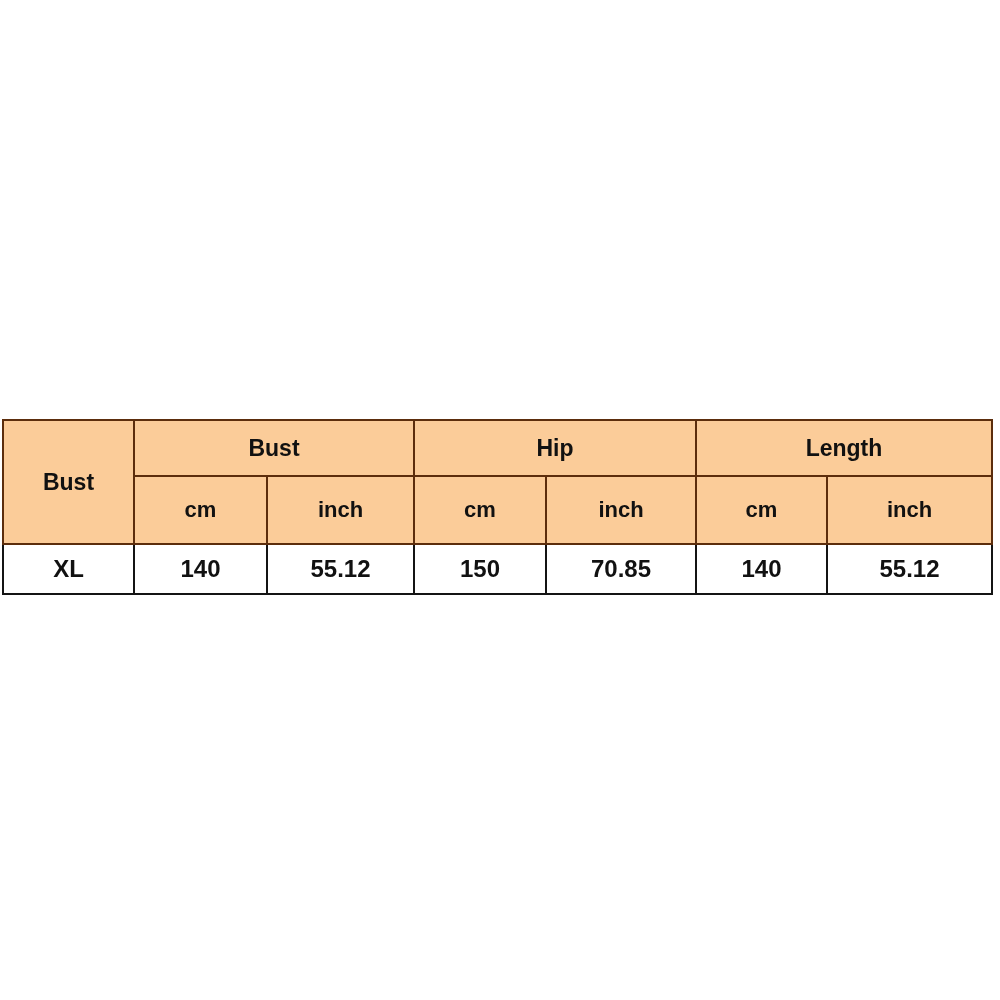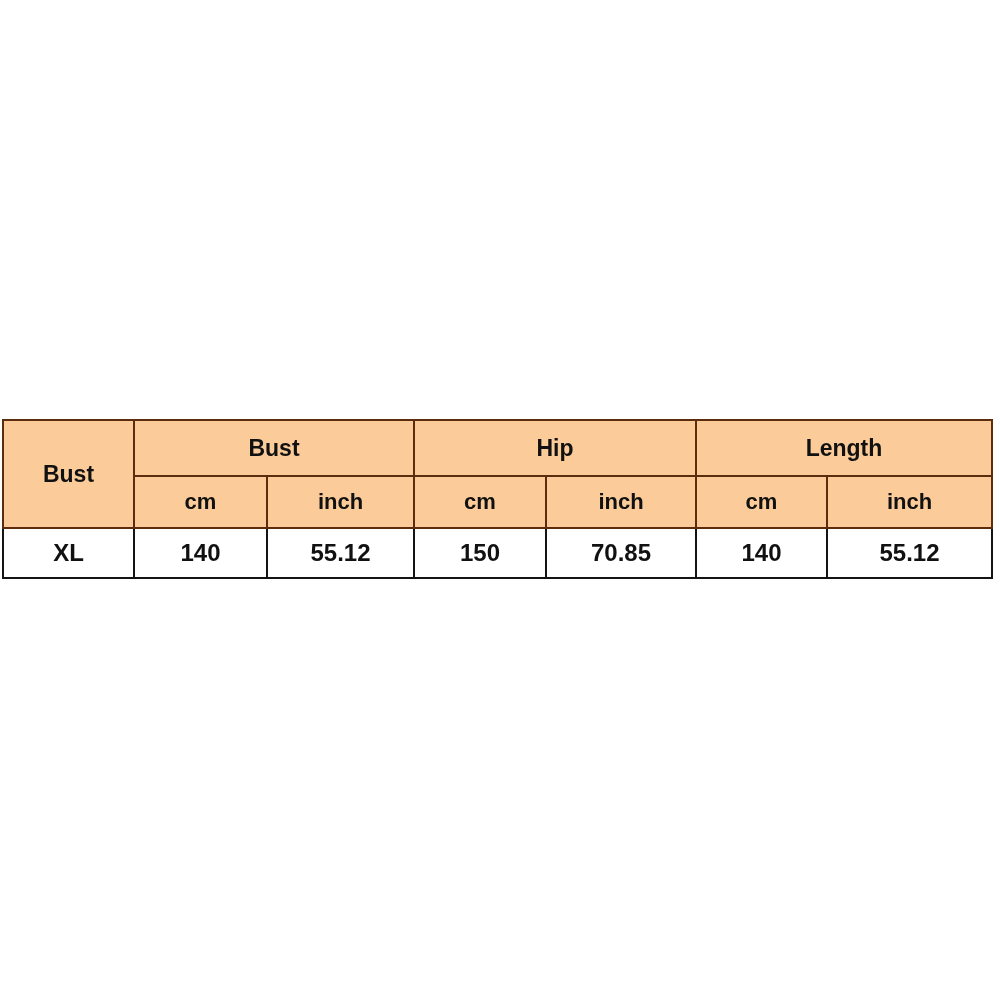--- a/index.html
+++ b/index.html
@@ -70,21 +70,21 @@
     margin-left: 11px;
   }
   td.data-size {
     background: #ffffff;
     border: 2px solid #141414;
     font-size: 24px;
   }
 
   
   tr.row-group { height: 56px; }
-  tr.row-unit  { height: 52px; }
+  tr.row-unit  { height: 68px; }
   tr.row-data  { height: 50px; }
 </style>
 </head>
 <body>
 
 <div id="page">
 
   <div id="size-chart-wrapper">
     <table class="size-chart">
       <colgroup>

